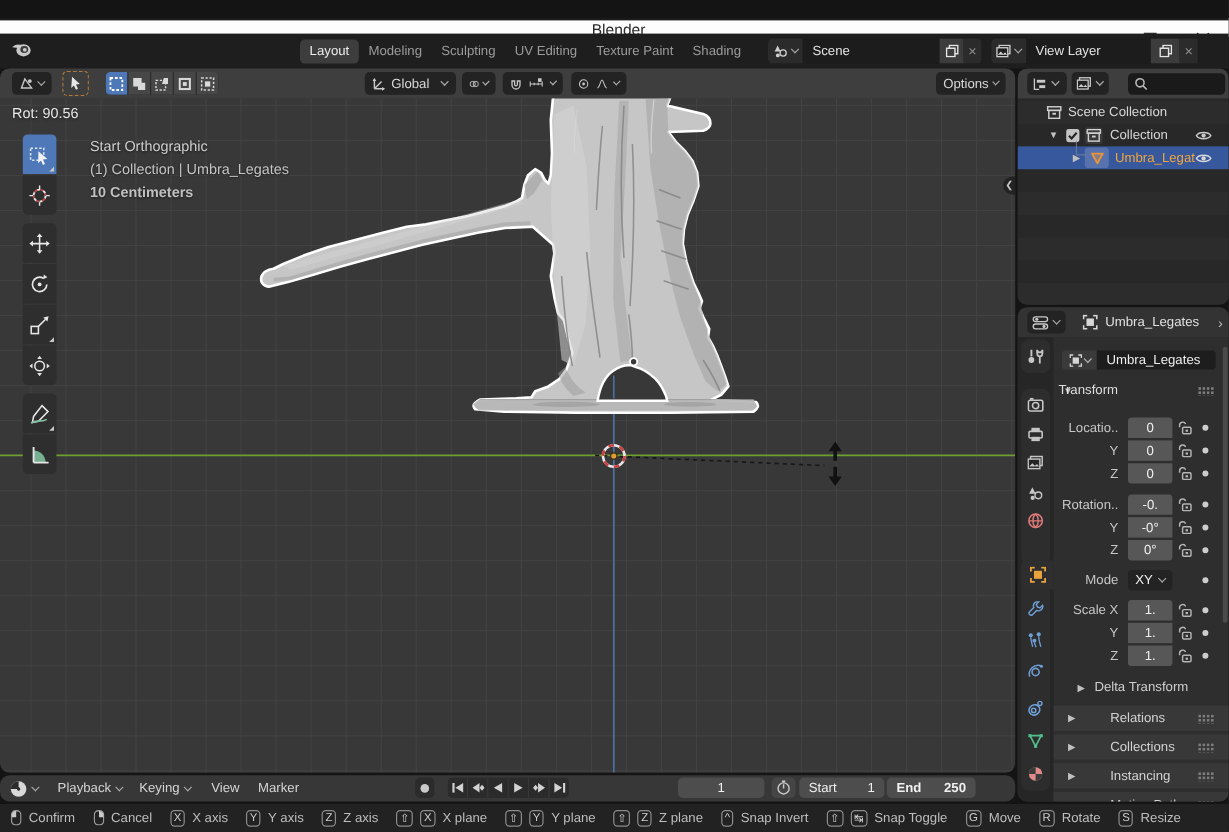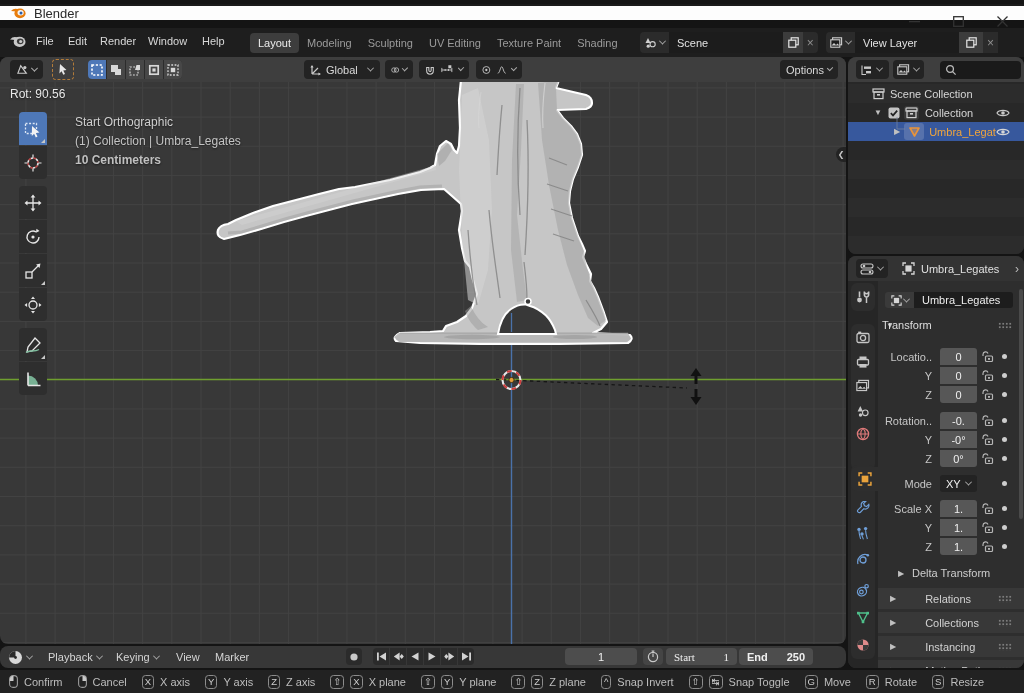--- a/index.html
+++ b/index.html
@@ -1,20 +1,20 @@
 <!DOCTYPE html>
 <html><head>
 <meta charset="utf-8">
 <style>
   * { margin:0; padding:0; box-sizing:border-box; }
   html,body { width:1024px; height:693px; overflow:hidden; }
   body { background:#141414; font-family:"Liberation Sans",sans-serif; font-size:11px; color:#d5d5d5; position:relative; -webkit-font-smoothing:antialiased; }
 
   
-  .titlebar { position:absolute; left:0; top:4px; width:1024px; height:16px; background:#fdfdfd; border-top:2px solid #1a1a1a; display:flex; align-items:center; }
+  .titlebar { position:absolute; left:0; top:15px; width:1024px; height:16px; background:#fdfdfd; border-top:2px solid #1a1a1a; display:flex; align-items:center;flex-direction:column; }
   .titlebar .logo { margin-left:10px; }
   .titlebar .title { margin-left:7px; color:#2a2a2a; font-size:13px; }
   .winbtns { position:absolute; right:0; top:2px; height:26px; display:flex; }
   .winbtn { width:44px; height:26px; display:flex; align-items:center; justify-content:center; }
 
   
   .topbar { position:absolute; left:0; top:28px; width:1024px; height:29px; background:#1e1e1e; }
   .menus { position:absolute; left:0; top:0; height:29px; width:250px; }
   .menus .menu { position:absolute; top:7px; color:#d8d8d8; }
   .blender-menu-icon { position:absolute; left:9px; top:6px; }
@@ -128,27 +128,20 @@
   </div>
 </div>
 
 <div class="topbar">
   <svg class="blender-menu-icon" width="18" height="15" viewBox="0 0 17 14">
     <path d="M1,5 Q4,1.5 9,3.5 L6,5.5 Z" fill="#c9c9c9"></path>
     <ellipse cx="10" cy="7.4" rx="5.6" ry="4.8" fill="#c9c9c9"></ellipse>
     <ellipse cx="10.6" cy="6.8" rx="3.1" ry="2.7" fill="#3a3a3a"></ellipse>
     <circle cx="11" cy="7" r="1.5" fill="#c9c9c9"></circle>
   </svg>
-  <div class="menus">
-    <span class="menu" style="left:36px;">File</span>
-    <span class="menu" style="left:68px;">Edit</span>
-    <span class="menu" style="left:100px;">Render</span>
-    <span class="menu" style="left:148px;">Window</span>
-    <span class="menu" style="left:202px;">Help</span>
-  </div>
   <div class="wstabs">
     <span class="wstab active">Layout</span>
     <span class="wstab">Modeling</span>
     <span class="wstab">Sculpting</span>
     <span class="wstab">UV Editing</span>
     <span class="wstab">Texture Paint</span>
     <span class="wstab">Shading</span>
   </div>
 
   <div class="idblock" style="left:640px; width:178px;">
@@ -477,21 +470,21 @@
 
     <div class="tl-field" style="left:565px; width:72px; justify-content:center;">
         <span>1</span>
       </div>
     <div style="position:absolute; left:643px; top:2px; width:20px; height:17px; background:#454545; border-radius:4px; display:flex; align-items:center; justify-content:center;">
       <svg width="12" height="13" viewBox="0 0 12 13">
         <circle cx="6" cy="7" r="4.6" fill="none" stroke="#c9c9c9" stroke-width="1.2"></circle>
         <path d="M6,7 L6,3.6 M4.6,1 h2.8 M6,1 v1.4" stroke="#c9c9c9" stroke-width="1.2"></path>
       </svg>
     </div>
-    <div class="tl-field" style="left:666px; width:71px; padding:0 8px; justify-content:space-between;font-family:Liberation Serif, serif;">
+    <div class="tl-field" style="left:666px; width:71px; padding:0 8px; justify-content:space-between;">
       <span>Start</span>
         <span>1</span>
     </div>
     <div class="tl-field" style="left:739px; width:74px; padding:0 8px; justify-content:space-between;font-weight:bold;">
       <span>End</span>
         <span>250</span>
     </div>
   </div>
 </div>
 

